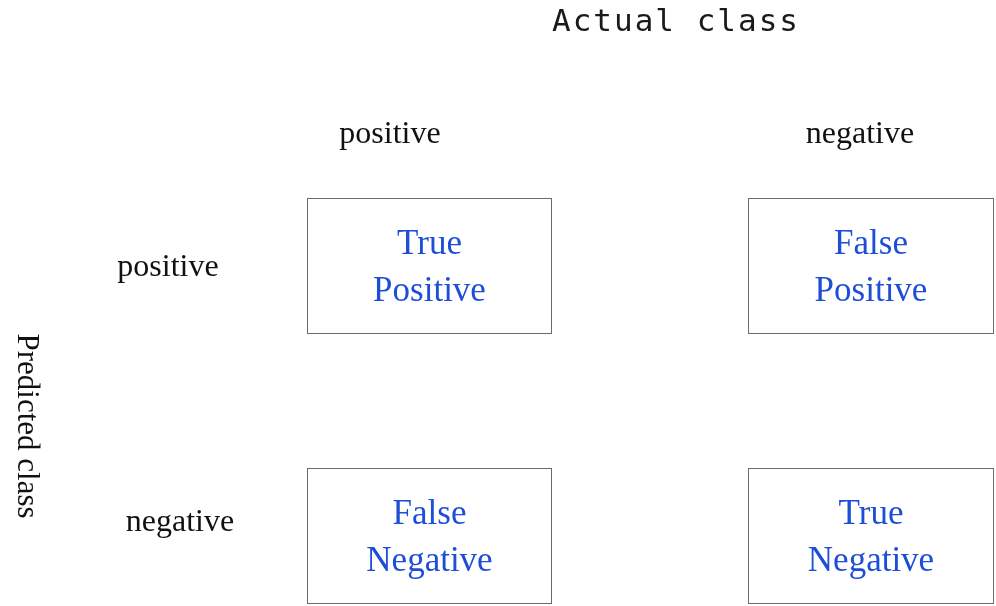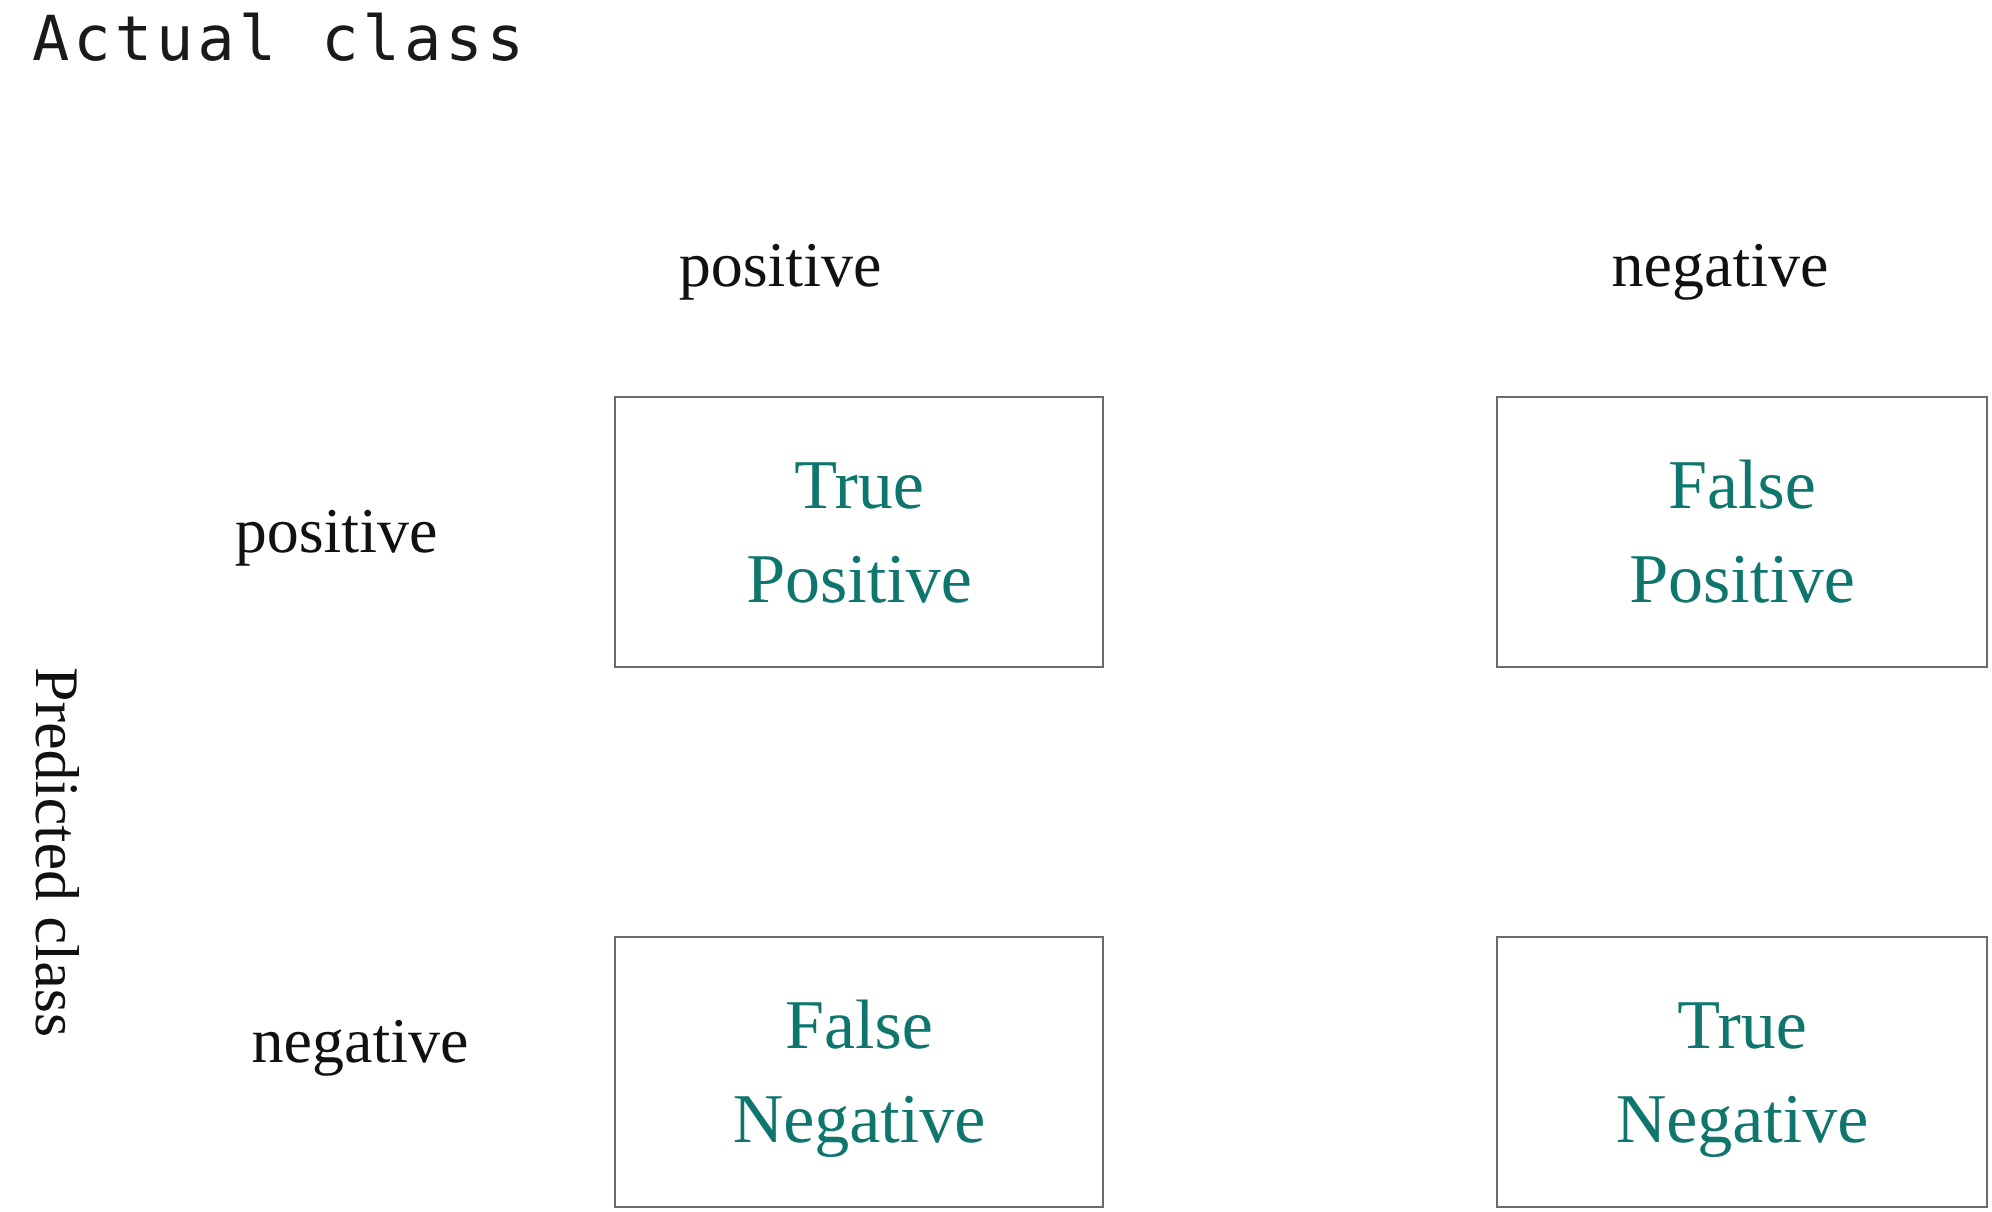--- a/index.html
+++ b/index.html
@@ -13,24 +13,24 @@
     height: 606px;
     background: #ffffff;
     overflow: hidden;
     font-family: "Liberation Serif", serif;
     color: #111111;
   }
 
   
   #actual-class-title {
     position: absolute;
-    left: 16px;
+    left: 0;
     top: 0px;
     width: 800px;
-    text-align: left;
+    text-align: right;
     font-family: "DejaVu Sans Mono", monospace;
     font-size: 31px;
     letter-spacing: 2px;
     color: #1a1a1a;
     line-height: 40px;
     white-space: pre;
   }
 
   
   #predicted-class-title {
@@ -86,21 +86,21 @@
     background: #ffffff;
     display: flex;
     flex-direction: column;
     align-items: center;
     justify-content: center;
   }
   .cell .cell-line {
     font-family: "Liberation Serif", serif;
     font-size: 35px;
     line-height: 47px;
-    color: #0f766e;
+    color: #1d4ed8;
     text-align: center;
     white-space: nowrap;
   }
 
   #cell-true-positive  { left: 307px; top: 198px; width: 245px; height: 136px; }
   #cell-false-positive { left: 748px; top: 198px; width: 246px; height: 136px; }
   #cell-false-negative { left: 307px; top: 468px; width: 245px; height: 136px; }
   #cell-true-negative  { left: 748px; top: 468px; width: 246px; height: 136px; }
 </style>
 </head>

